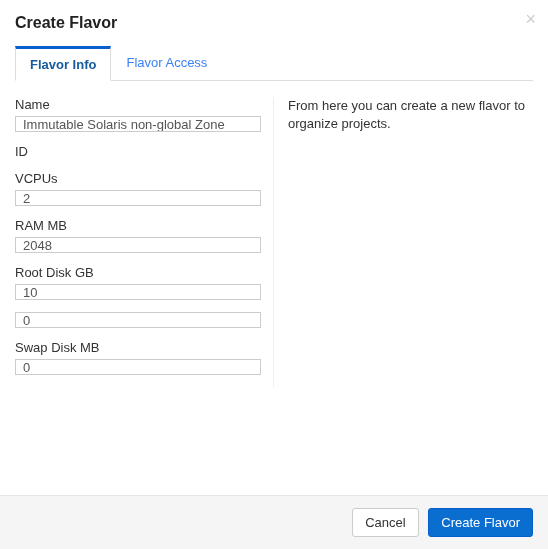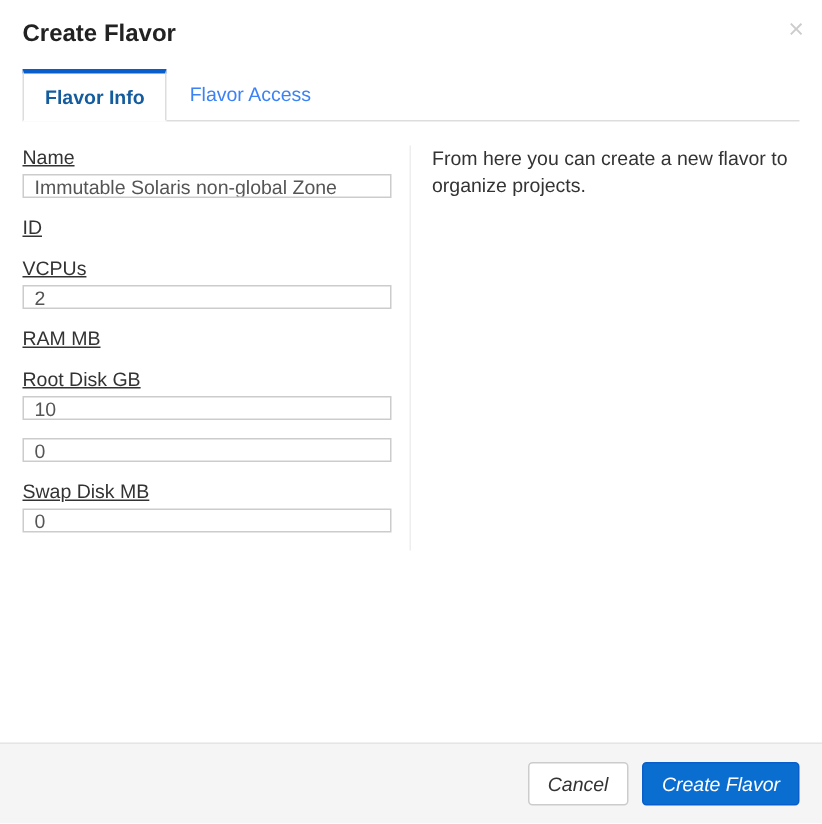--- a/index.html
+++ b/index.html
@@ -65,21 +65,20 @@
     }
     .help-col {
       width: 50%;
       padding-left: 14px;
       font-size: 13px;
       color: #333;
       line-height: 1.4;
     }
     .form-group {
       margin-bottom: 12px;
-      text-decoration: underline;
     }
     .form-group label {
       display: block;
       font-size: 13px;
       color: #333;
       margin-bottom: 4px;
     }
     .form-group input {
       width: 100%;
       padding: 5px 7px;
@@ -102,21 +101,20 @@
     .btn {
       display: inline-block;
       padding: 6px 12px;
       font-size: 13px;
       border-radius: 3px;
       cursor: pointer;
       margin-left: 6px;
       border: 1px solid #ccc;
       background: #fff;
       color: #333;
-      font-style: italic;
     }
     .btn-primary {
       background: #0a6ed1;
       border-color: #0a5ecc;
       color: #fff;
     }
   </style>
 </head>
 <body>
 
@@ -142,20 +140,21 @@
       <label>ID</label>
     </div>
 
     <div class="form-group">
       <label>VCPUs</label>
       <input type="text" value="2" style="">
     </div>
 
     <div class="form-group">
       <label>RAM MB</label>
+      <input type="text" value="2048" style="">
     </div>
 
     <div class="form-group">
       <label>Root Disk GB</label>
       <input type="text" value="10" style="">
     </div>
 
     <div class="form-group">
       <input type="text" value="0" style="">
     </div>

